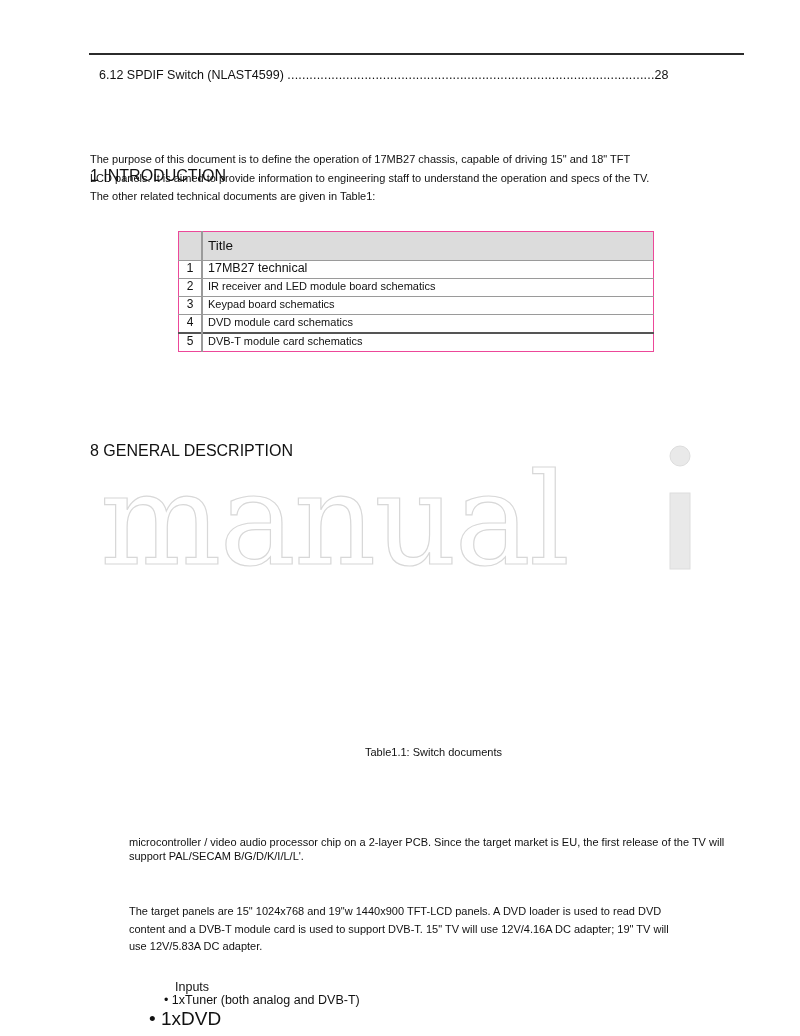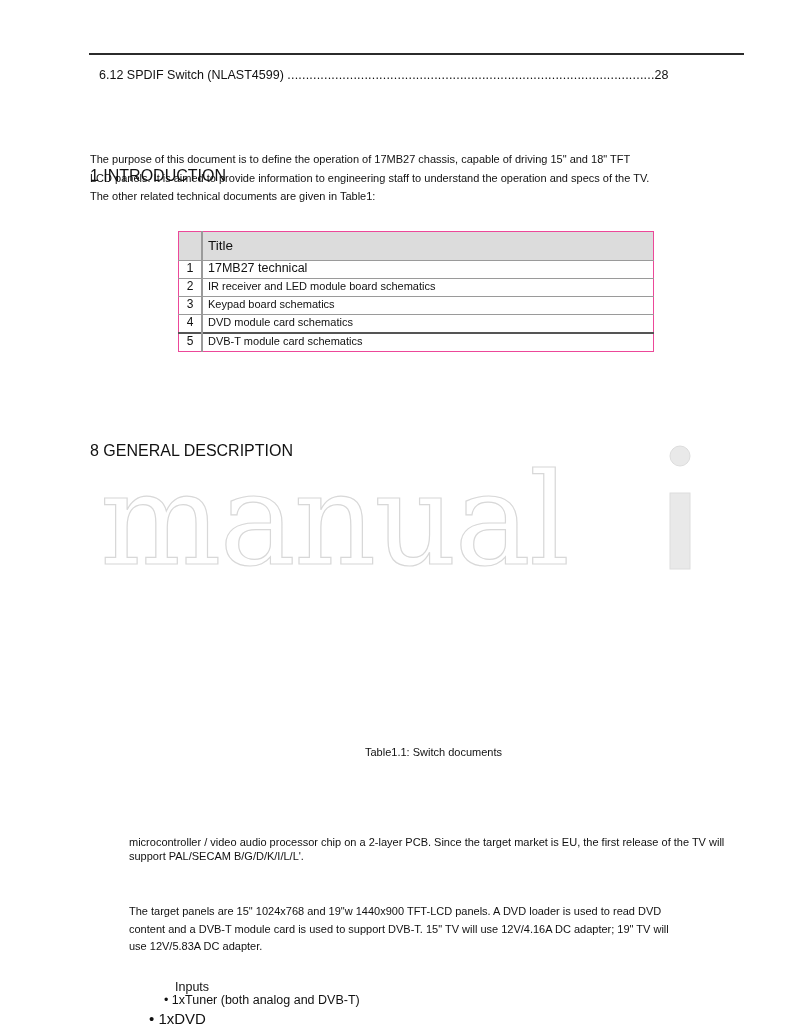--- a/index.html
+++ b/index.html
@@ -88,21 +88,21 @@
 
     .panels-para { left: 129px; top: 903px; width: 560px; line-height: 17.5px; }
 
     .inputs-label {
       left: 129px; top: 980px; font-size: 12.5px; line-height: 14px; margin-left: 46px;
     }
     .bullet {
       white-space: nowrap;
     }
     .bullet-1 { left: 164px; top: 993px; font-size: 12.5px; line-height: 14px; }
-    .bullet-2 { left: 149px; top: 1009px; font-size: 15px; line-height: 20px; }
+    .bullet-2 { left: 149px; top: 1009px; font-size: 19px; line-height: 20px; }
   </style>
 </head>
 <body>
 
 <div class="abs top-rule"></div>
 
 <div class="abs toc-line">
   <span>6.12 SPDIF Switch (NLAST4599) </span><span class="toc-dots">....................................................................................................</span><span>28</span>
 </div>
 

